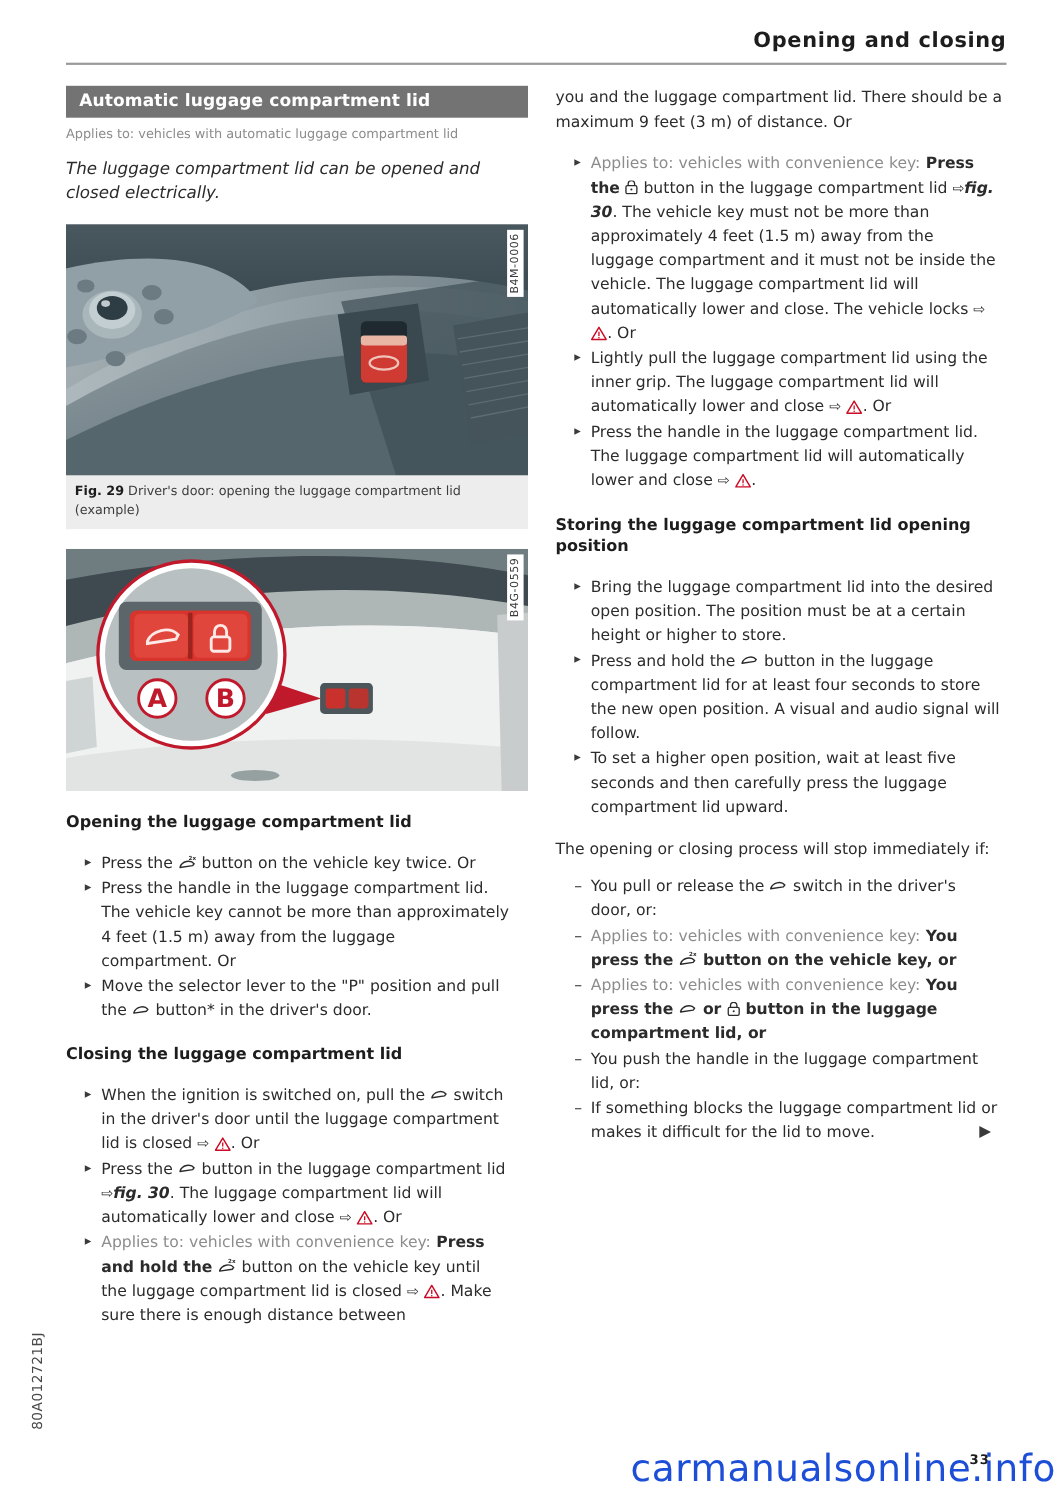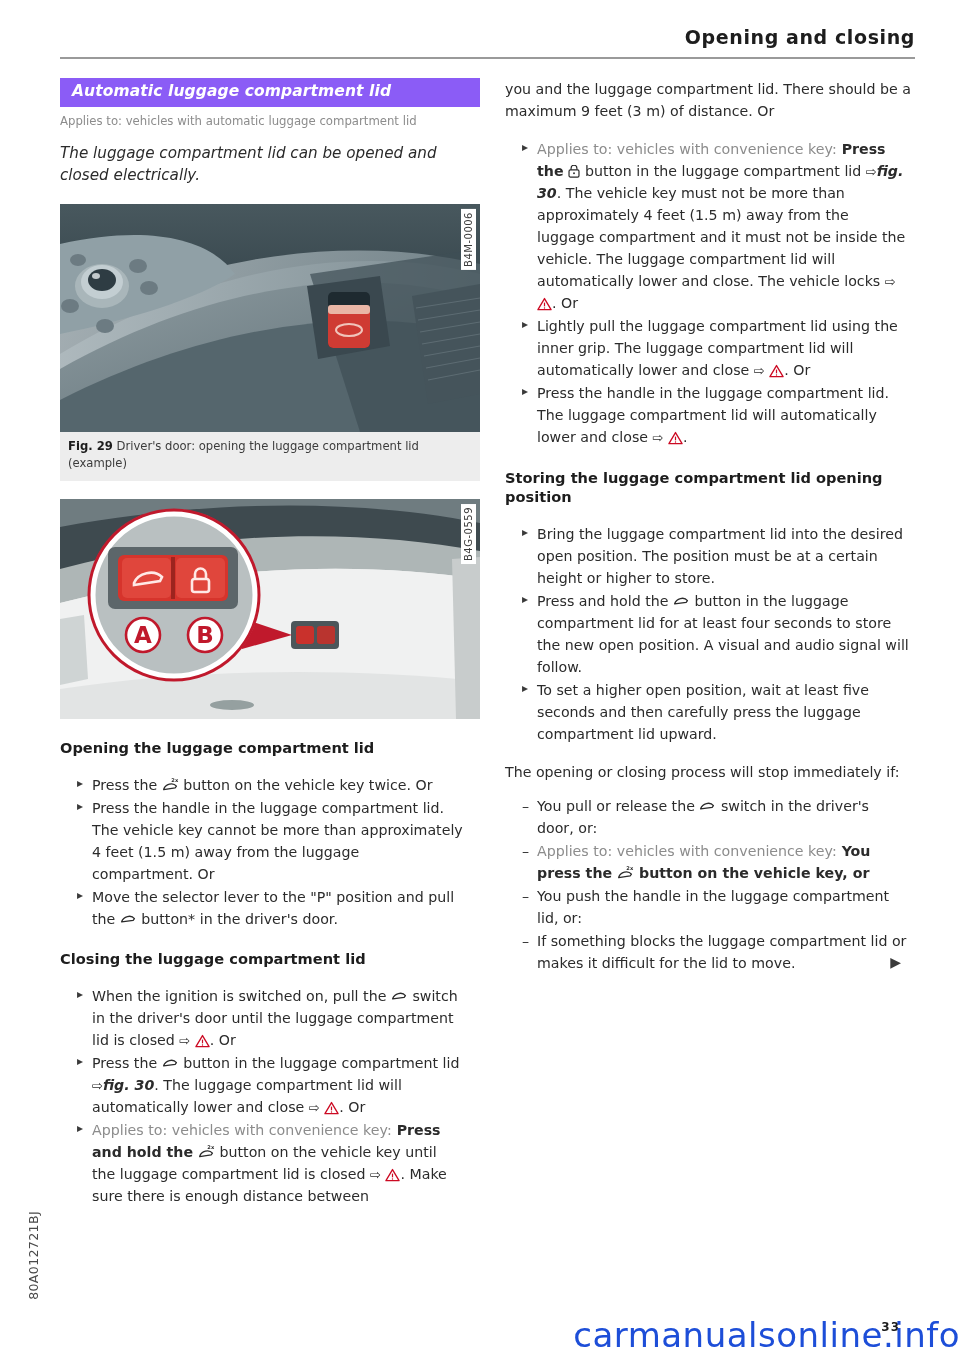--- a/index.html
+++ b/index.html
@@ -26,26 +26,25 @@
     background:#9a9a9a;
   }
 
   
   .col { position:absolute; top:78px; width:420px; }
   .col-left  { left:60px; }
   .col-right { left:505px; }
 
   
   .red-bar {
-    background:#8b5cf6; color:#ffffff;
+    background:#737373; color:#ffffff;
     font-size:15.5px; font-weight:700;
     padding:5px 26px 6px 12px;
     letter-spacing:.1px;
     line-height:1.15;
-    font-style:italic;
   }
   .applies-line {
     font-size:11.7px; color:#8c8c8c; margin-top:7px; line-height:1.3;
   }
   .lead-italic {
     font-style:italic; font-size:15.2px; line-height:1.42;
     margin-top:14px; color:#2b2b2b;
   }
 
   
@@ -366,20 +365,29 @@
           <path d="M2,9 C4,3 13,0.5 17,5.5 L15.5,7.5 L2,9.5 Z" fill="none" stroke="#2b2b2b" stroke-width="1.5" stroke-linejoin="round"></path>
         </svg><span> switch in the driver's door, or:</span>
     </li>
     <li>
       <span class="applies">Applies to: vehicles with convenience key:</span><span class="b"> You press the </span><svg class="ico ico-trunk2" viewBox="0 0 20 17">
           <text x="11" y="6" font-size="6" font-weight="700" fill="#2b2b2b" font-family="DejaVu Sans, sans-serif">2x</text>
           <path d="M2,14 C4,8 13,5.5 17,10.5 L15.5,12.5 L2,14.5 Z" fill="none" stroke="#2b2b2b" stroke-width="1.5" stroke-linejoin="round"></path>
         </svg><span class="b"> button on the vehicle key, or</span>
     </li>
     <li>
+      <span class="applies">Applies to: vehicles with convenience key:</span><span class="b"> You press the </span><svg class="ico ico-trunk" viewBox="0 0 20 12">
+          <path d="M2,9 C4,3 13,0.5 17,5.5 L15.5,7.5 L2,9.5 Z" fill="none" stroke="#2b2b2b" stroke-width="1.5" stroke-linejoin="round"></path>
+        </svg><span class="b"> or </span><svg class="ico ico-lock" viewBox="0 0 14 15">
+          <rect x="1.2" y="5.5" width="11.6" height="8.5" rx="1.6" fill="none" stroke="#2b2b2b" stroke-width="1.4"></rect>
+          <path d="M3.6,5.5 L3.6,3.6 A3.4,3.4 0 0 1 10.4,3.6 L10.4,5.5" fill="none" stroke="#2b2b2b" stroke-width="1.4"></path>
+          <circle cx="7" cy="9.6" r="1.1" fill="#2b2b2b"></circle>
+        </svg><span class="b"> button in the luggage compartment lid, or</span>
+    </li>
+    <li>
       <span>You push the handle in the luggage compartment lid, or:</span>
     </li>
     <li style="position:relative">
       <span>If something blocks the luggage compartment lid or makes it difficult for the lid to move.</span>
       <span class="cont-arrow">▶</span>
     </li>
   </ul>
 </div>
 
 <div class="spine">80A012721BJ</div>

